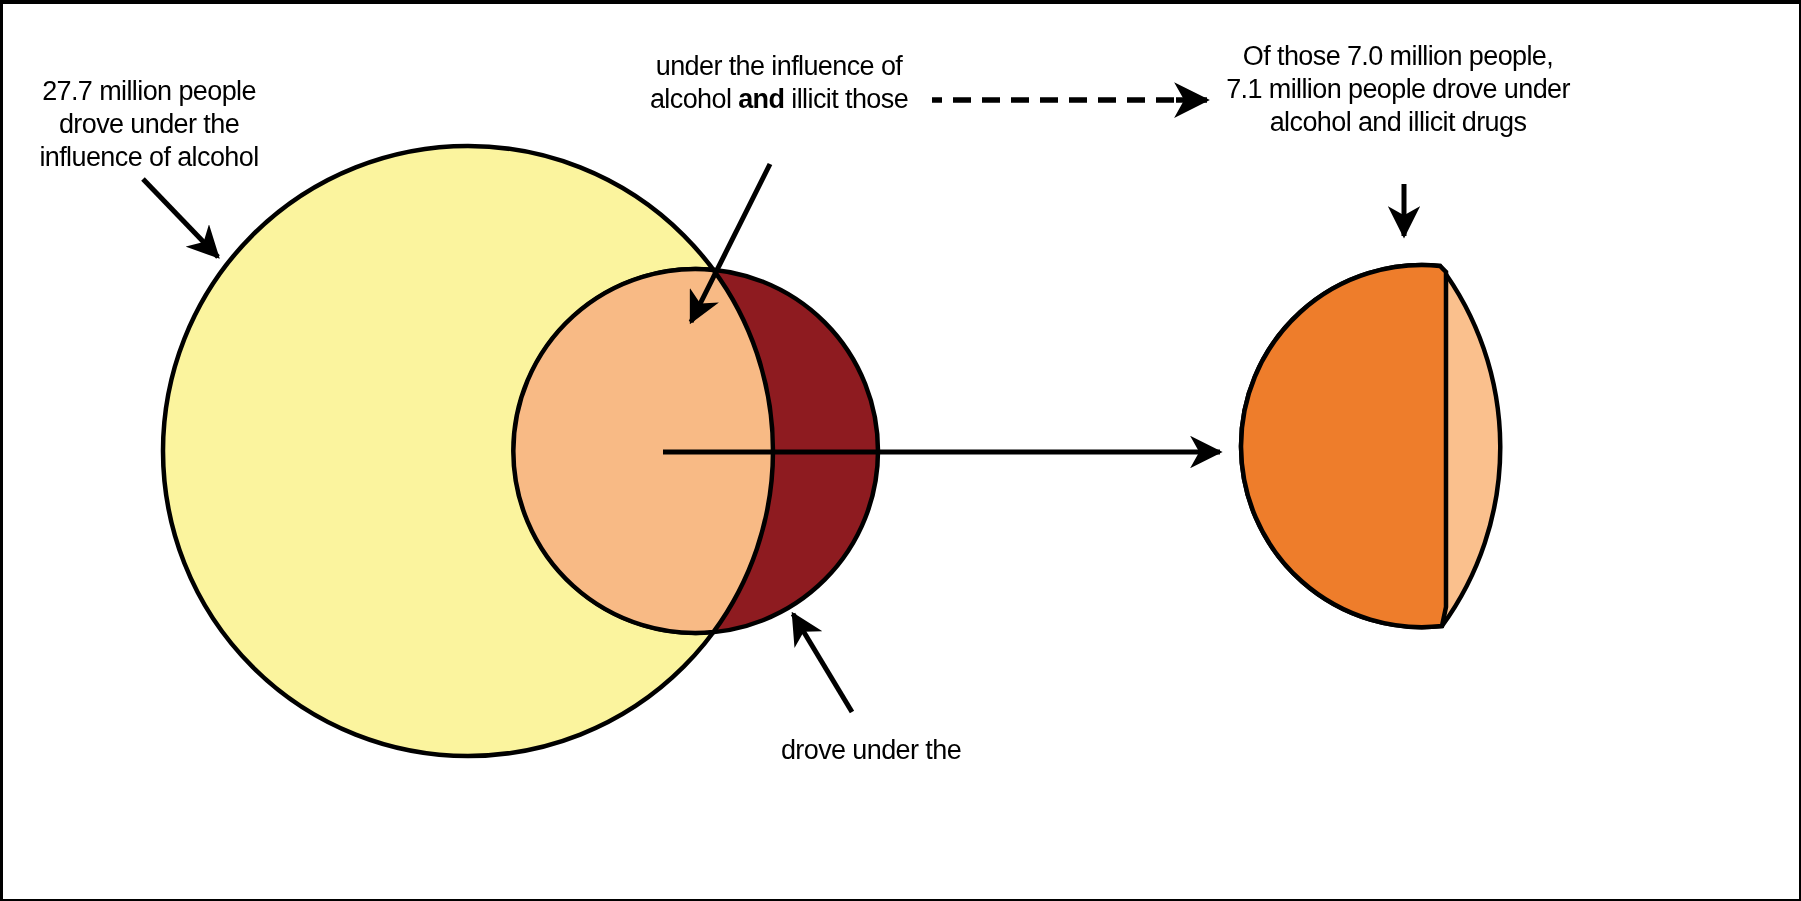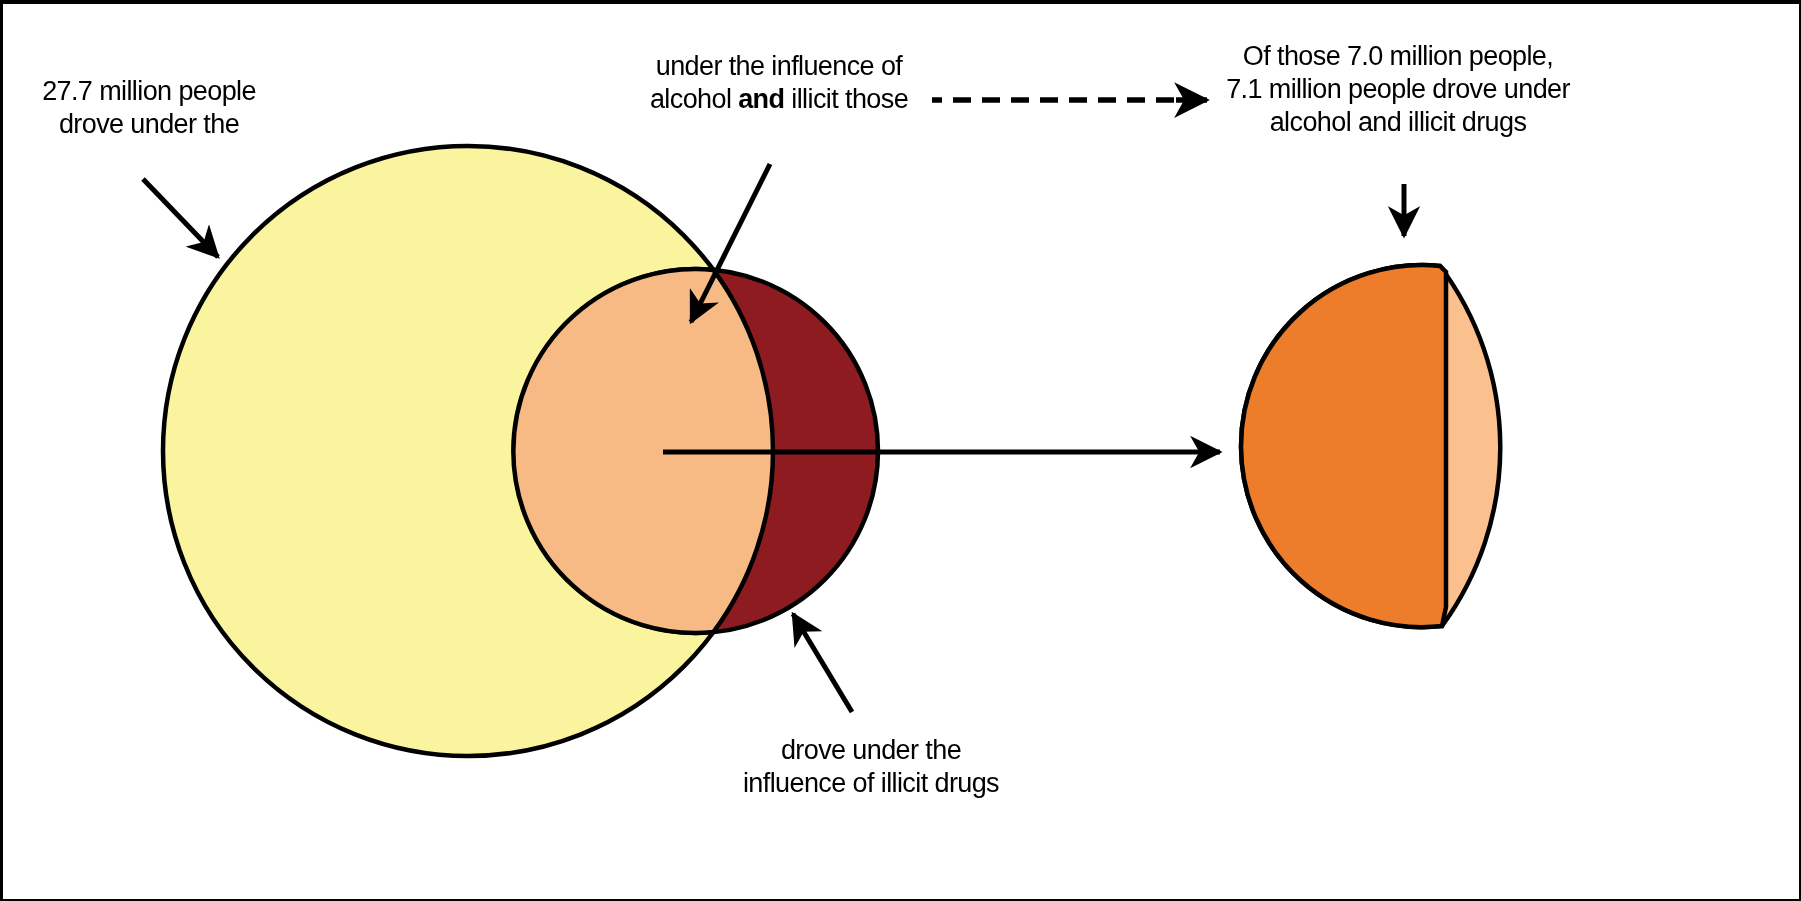--- a/index.html
+++ b/index.html
@@ -59,31 +59,31 @@
 
     <line x1="932" y1="100" x2="1176" y2="100" stroke="#000" stroke-width="5.5" stroke-dasharray="18 11" stroke-dashoffset="8"></line>
     <line x1="1176" y1="100" x2="1207" y2="100" stroke="#000" stroke-width="5.5" marker-end="url(#ah)"></line>
 
     <line x1="1404" y1="184" x2="1404" y2="236" stroke="#000" stroke-width="5" marker-end="url(#ah)"></line>
   </svg>
 
   <div class="lbl" style="left:6px;top:63px;width:280px;margin-top:8px;">
     <div>27.7 million people</div>
     <div>drove under the</div>
+    <div>influence of alcohol</div>
   </div>
 
   <div class="lbl" style="left:566px;top:46px;width:420px;">
     <div>under the influence of</div>
     <div><span>alcohol </span><span class="b">and</span><span> illicit those</span></div>
   </div>
 
   <div class="lbl" style="left:1180px;top:36px;width:430px;">
     <div>Of those 7.0 million people,</div>
     <div>7.1 million people drove under</div>
     <div>alcohol and illicit drugs</div>
   </div>
 
   <div class="lbl" style="left:678px;top:730px;width:380px;">
     <div>drove under the</div>
-    <div>influence of illicit drugs</div>
   </div>
 
 </div>
 
 </body></html>

